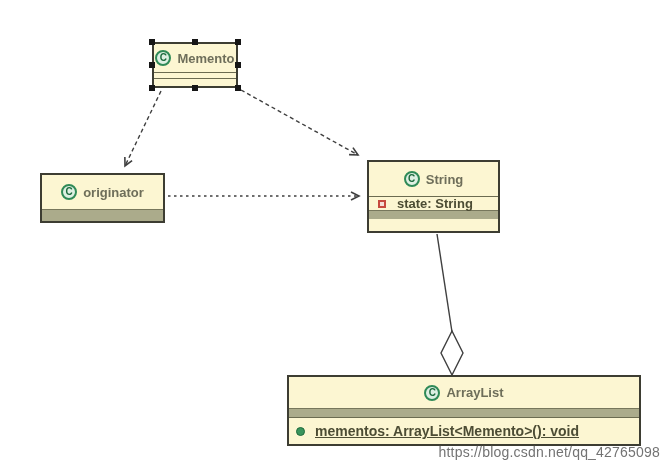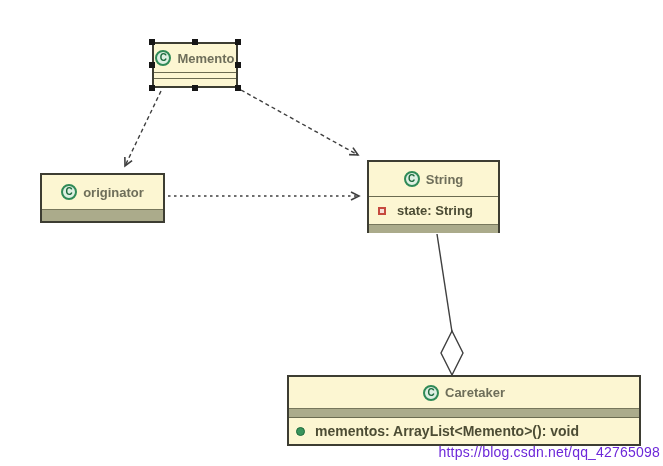--- a/index.html
+++ b/index.html
@@ -32,21 +32,21 @@
     width:8px;height:8px;box-sizing:border-box;flex:0 0 auto;
     background:#f5ded6;border:2px solid #c64a3e;
   }
   .method-icon{
     width:9px;height:9px;border-radius:50%;box-sizing:border-box;flex:0 0 auto;
     background:#39945c;border:1px solid #1f6b3c;
   }
   .handle{position:absolute;width:6px;height:6px;background:#161616;}
   #watermark{
     position:absolute;right:3px;top:444px;
-    color:#6d28d9;font-size:14px;letter-spacing:0.2px;white-space:nowrap;
+    color:#737373;font-size:14px;letter-spacing:0.2px;white-space:nowrap;
     text-shadow:0 0 1px rgba(255,255,255,0.6);
   }
 </style>
 </head>
 <body>
 
 <div id="canvas">
 
   <svg id="edges" width="663" height="466" viewBox="0 0 663 466">
     <defs>
@@ -84,34 +84,34 @@
       <span>originator</span>
     </div>
     <div class="olive-band" style="height:12px;"></div>
   </div>
 
   <div class="uml-box" style="left:367px;top:160px;width:133px;height:73px;">
     <div class="box-header" style="height:34px;">
       <span class="class-icon">C</span>
       <span>String</span>
     </div>
-    <div class="member-row sep-strip" style="height:28px;padding-left:9px;gap:11px;">
+    <div class="member-row sep-strip" style="height:14px;padding-left:9px;gap:11px;">
       <span class="attr-icon"></span>
       <span>state: String</span>
     </div>
     <div class="olive-band" style="height:9px;"></div>
   </div>
 
   <div class="uml-box" style="left:287px;top:375px;width:354px;height:71px;">
     <div class="box-header" style="height:31px;">
       <span class="class-icon">C</span>
-      <span>Caretaker</span>
+      <span>ArrayList</span>
     </div>
     <div class="olive-band" style="height:9px;"></div>
-    <div class="member-row sep-strip" style="height:27px;padding-left:7px;gap:10px;font-size:14px;">
+    <div class="member-row sep-strip" style="height:27px;padding-left:7px;gap:10px;font-size:14px;text-decoration:underline;">
       <span class="method-icon"></span>
       <span>mementos: ArrayList&lt;Memento&gt;(): void</span>
     </div>
   </div>
 
   <div id="watermark">https://blog.csdn.net/qq_42765098</div>
 
 </div>
 
 </body></html>

